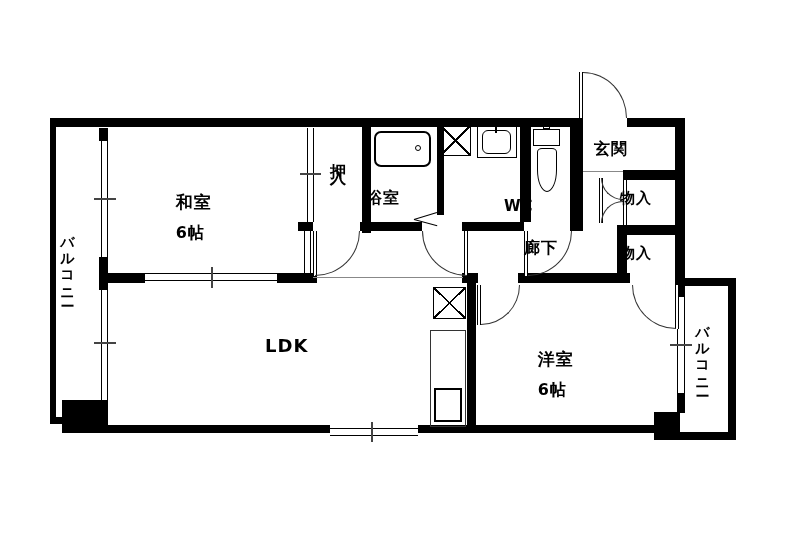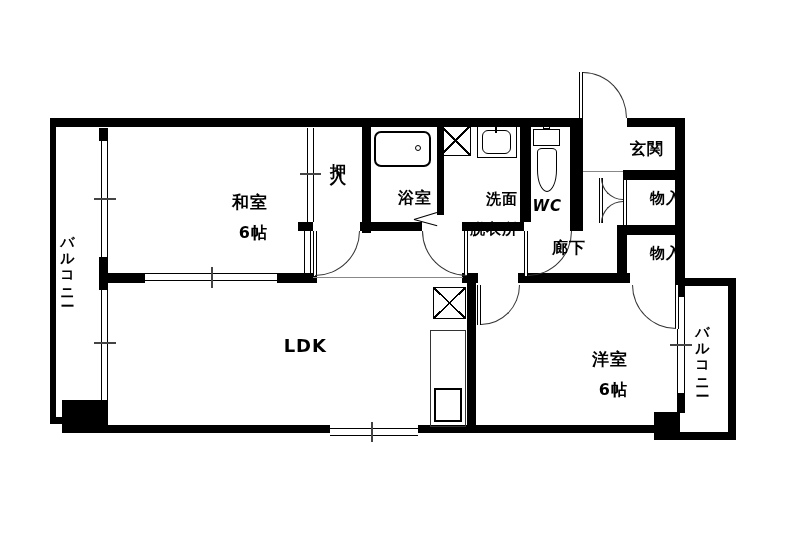--- a/index.html
+++ b/index.html
@@ -15,21 +15,21 @@
   .leaf-v{width:4px;background:#fff;border-left:1px solid #000;border-right:1px solid #000;}
   .arc{border:0 solid #333;}
   .arc.tr{border-top:1.2px solid #333;border-right:1.2px solid #333;border-top-right-radius:100% 100%;}
   .arc.br{border-bottom:1.2px solid #333;border-right:1.2px solid #333;border-bottom-right-radius:100% 100%;}
   .arc.bl{border-bottom:1.2px solid #333;border-left:1.2px solid #333;border-bottom-left-radius:100% 100%;}
   .arc.tl{border-top:1.2px solid #333;border-left:1.2px solid #333;border-top-left-radius:100% 100%;}
   .xbox{border:1.5px solid #000;background:
      linear-gradient(to top right,transparent 48%,#000 48%,#000 52%,transparent 52%),
      linear-gradient(to bottom right,transparent 48%,#000 48%,#000 52%,transparent 52%);}
   .lbl{font-weight:bold;letter-spacing:1px;line-height:1.0;white-space:pre;}
-  .lbl.center{text-align:right;}
+  .lbl.center{text-align:left;}
   .vtext{writing-mode:vertical-rl;text-orientation:upright;font-weight:bold;letter-spacing:2px;line-height:1;}
 </style>
 </head>
 <body>
 
 <div class="plan">
 
   <div class="wall" style="left:50px;top:118px;width:531px;height:9px;"></div>
   <div class="wall" style="left:627px;top:118px;width:58px;height:9px;"></div>
   <div class="wall" style="left:675px;top:118px;width:10px;height:167px;"></div>
@@ -125,26 +125,22 @@
 
   <div class="lbl center" style="left:148px;top:180px;width:120px;font-size:17px;line-height:15px;">
     <span style="position:static;">和室</span><br>
     <span style="position:static;font-size:16px;">6帖</span>
   </div>
 
   <div class="vtext" style="left:330px;top:150px;font-size:16px;letter-spacing:6px;">押入</div>
 
   <div class="lbl center" style="left:366px;top:190px;width:66px;font-size:16px;">浴室</div>
 
-  <div class="lbl center" style="left:438px;top:177px;width:80px;font-size:15px;line-height:15px;">
-    <span style="position:static;">洗面</span><br>
-    <span style="position:static;">脱衣所</span>
-  </div>
 
-  <div class="lbl center" style="left:516px;top:199px;width:46px;font-size:15px;font-style:italic;">WC</div>
+  <div class="lbl center" style="left:504px;top:199px;width:46px;font-size:15px;">WC</div>
 
   <div class="lbl center" style="left:594px;top:141px;width:70px;font-size:16px;">玄関</div>
 
   <div class="lbl center" style="left:620px;top:191px;width:62px;font-size:15px;">物入</div>
 
   <div class="lbl center" style="left:620px;top:246px;width:62px;font-size:15px;">物入</div>
 
   <div class="lbl center" style="left:524px;top:240px;width:62px;font-size:16px;">廊下</div>
 
   <div class="lbl center" style="left:265px;top:337px;width:62px;font-size:18px;">LDK</div>

